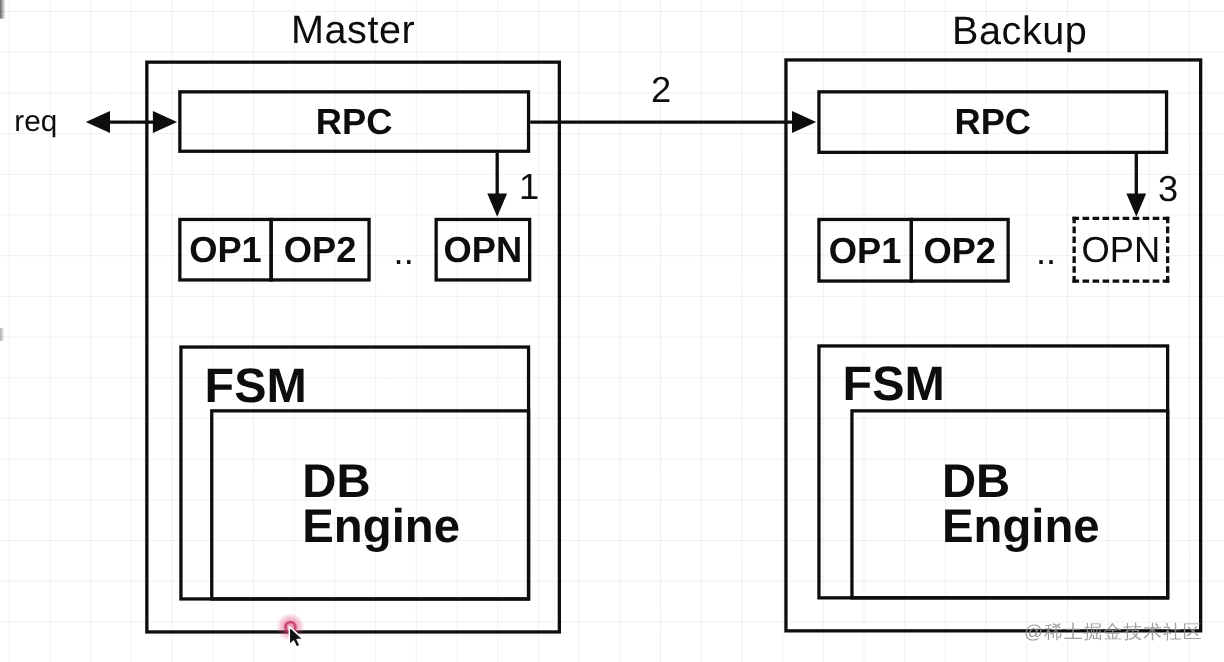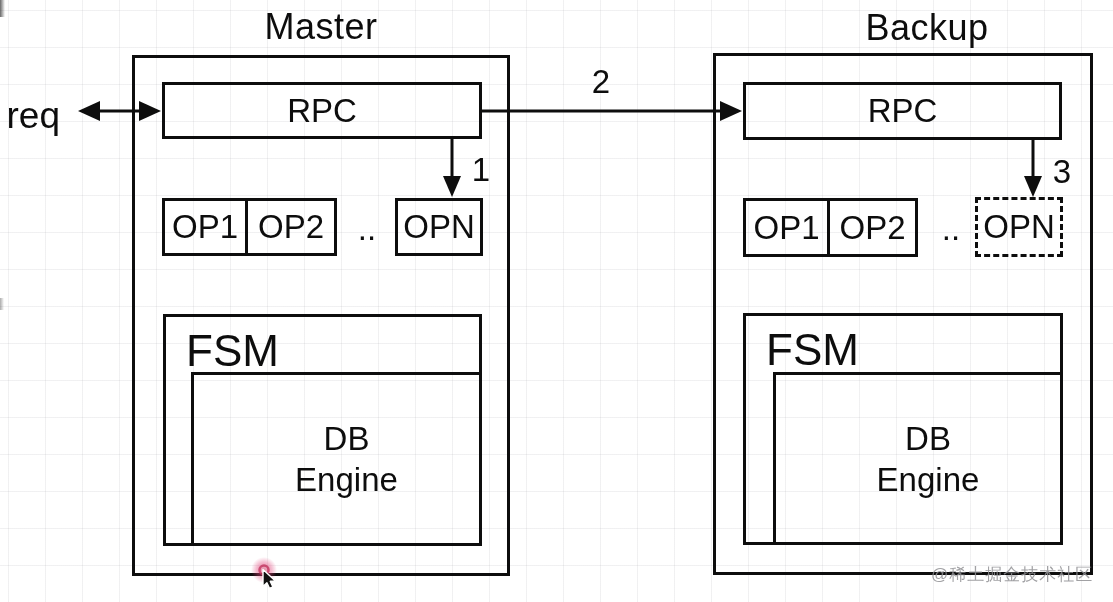--- a/index.html
+++ b/index.html
@@ -10,29 +10,29 @@
     background-color:#ffffff;
     background-image:
       linear-gradient(to right, rgba(190,190,195,0.22) 1px, transparent 1px),
       linear-gradient(to bottom, rgba(190,190,195,0.22) 1px, transparent 1px);
     background-size:37px 37px;
     background-position:8px 10px;
     font-family:"Liberation Sans", sans-serif;
     color:#0d0d0d;
   }
   .abs{position:absolute;box-sizing:border-box;}
-  .node{border:3px solid #0d0d0d;background:transparent;}
+  .node{border:3px solid #0d0d0d;background:transparent;font-weight:bold;}
   .center{display:flex;align-items:center;justify-content:center;}
   .group-title{font-size:36px;text-align:center;letter-spacing:0.5px;}
   .box-label{font-size:33px;}
   .fsm-label{font-size:44px;padding:9px 0 0 20px;}
-  .db-label{font-size:33px;line-height:41px;text-align:center;white-space:pre-line;margin-left:20px;}
+  .db-label{font-size:43px;line-height:41px;text-align:left;white-space:pre-line;margin-left:20px;}
   .dots{font-size:33px;text-align:center;}
   .num-label{font-size:33px;text-align:center;}
-  .req-label{font-size:37px;text-align:right;}
+  .req-label{font-size:27px;text-align:center;}
   svg.overlay{position:absolute;left:0;top:0;pointer-events:none;}
   .watermark{
     font-size:17px;
     color:rgba(145,145,148,0.85);
     letter-spacing:1px;
     white-space:nowrap;
   }
   .edge-artifact{pointer-events:none;}
 </style>
 </head>

